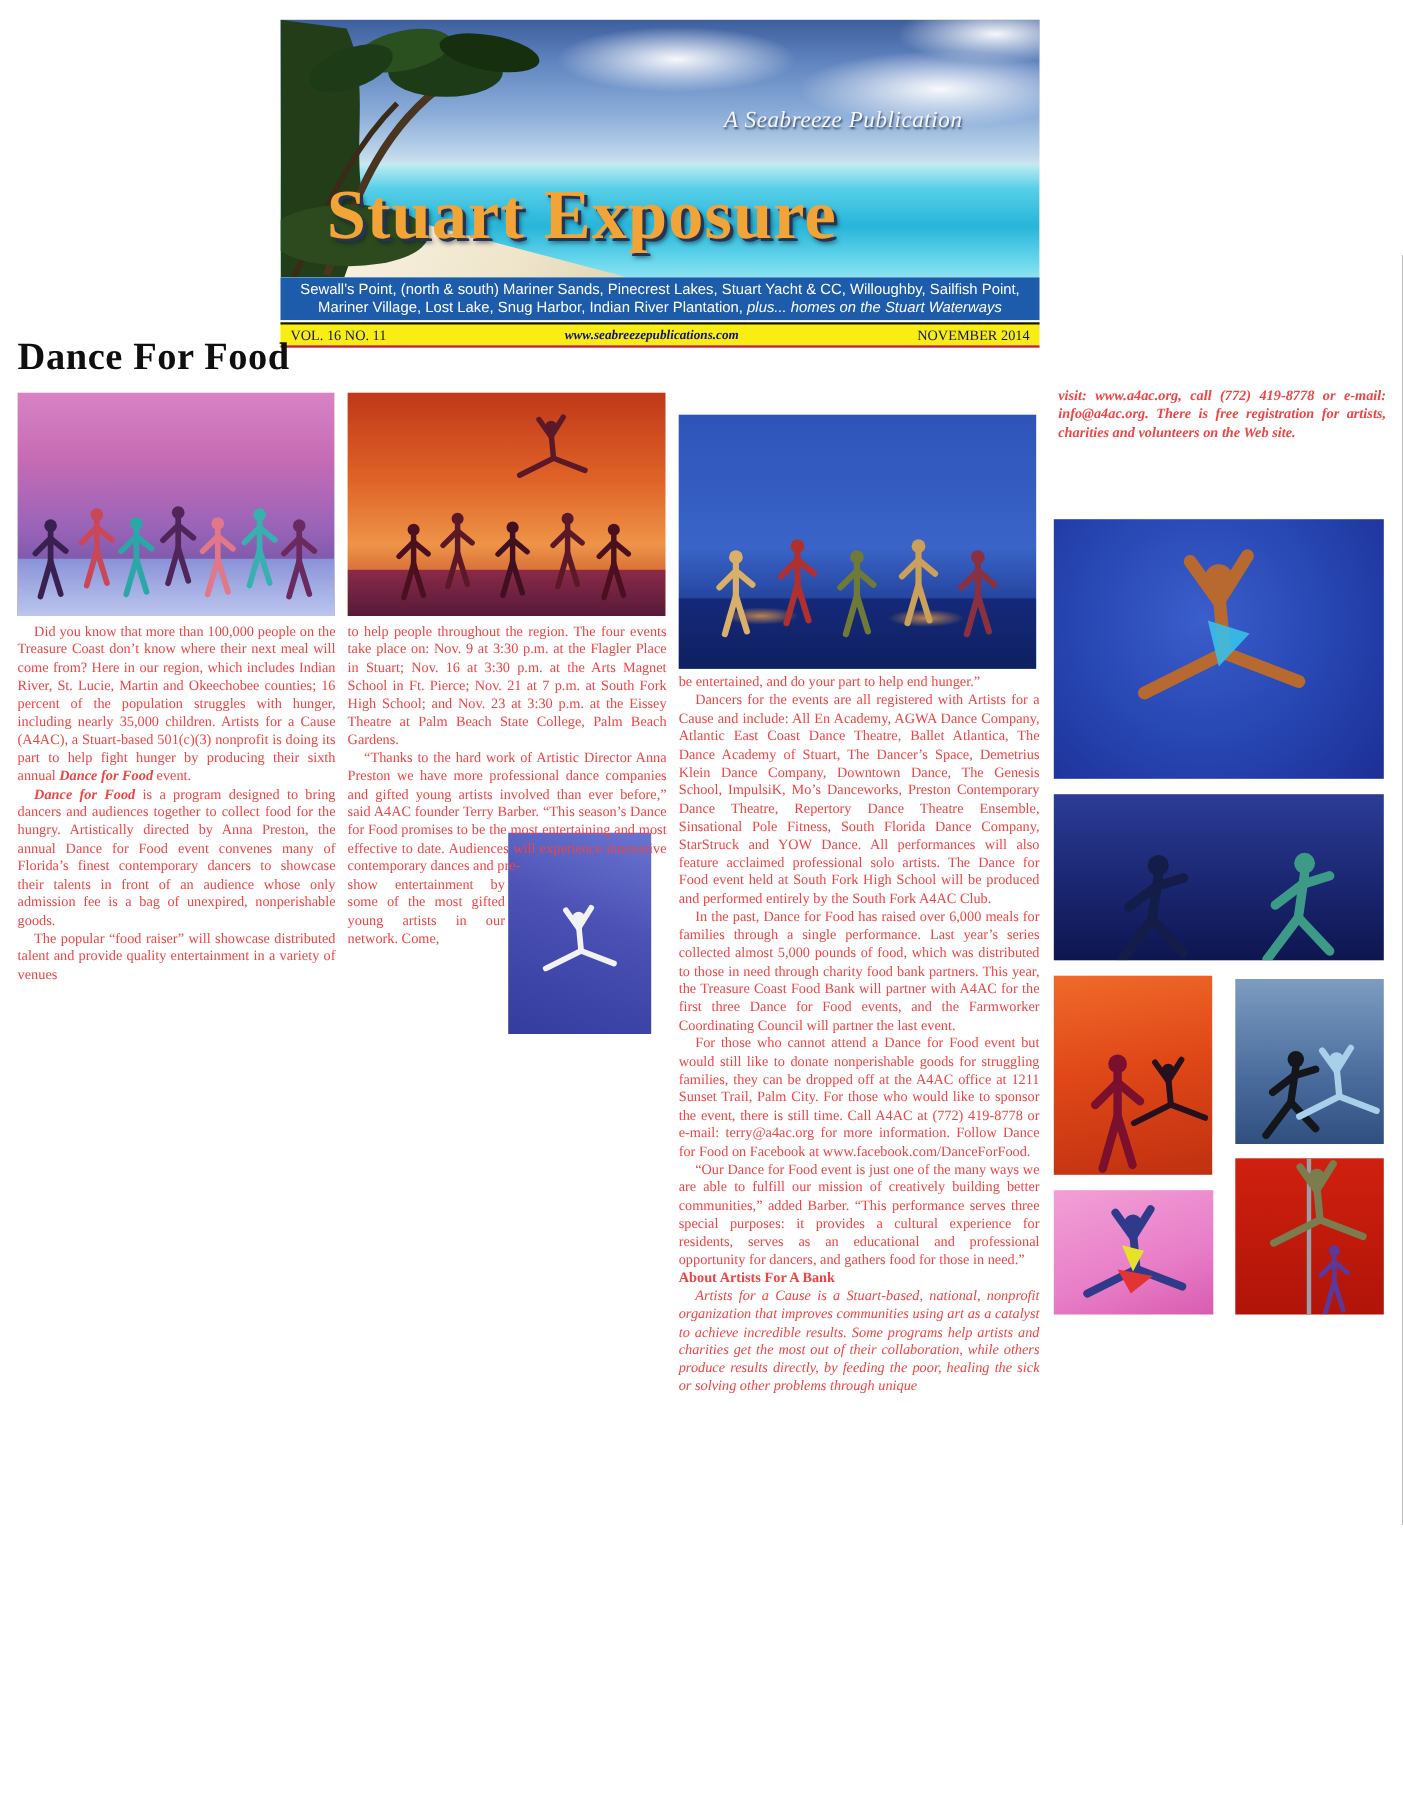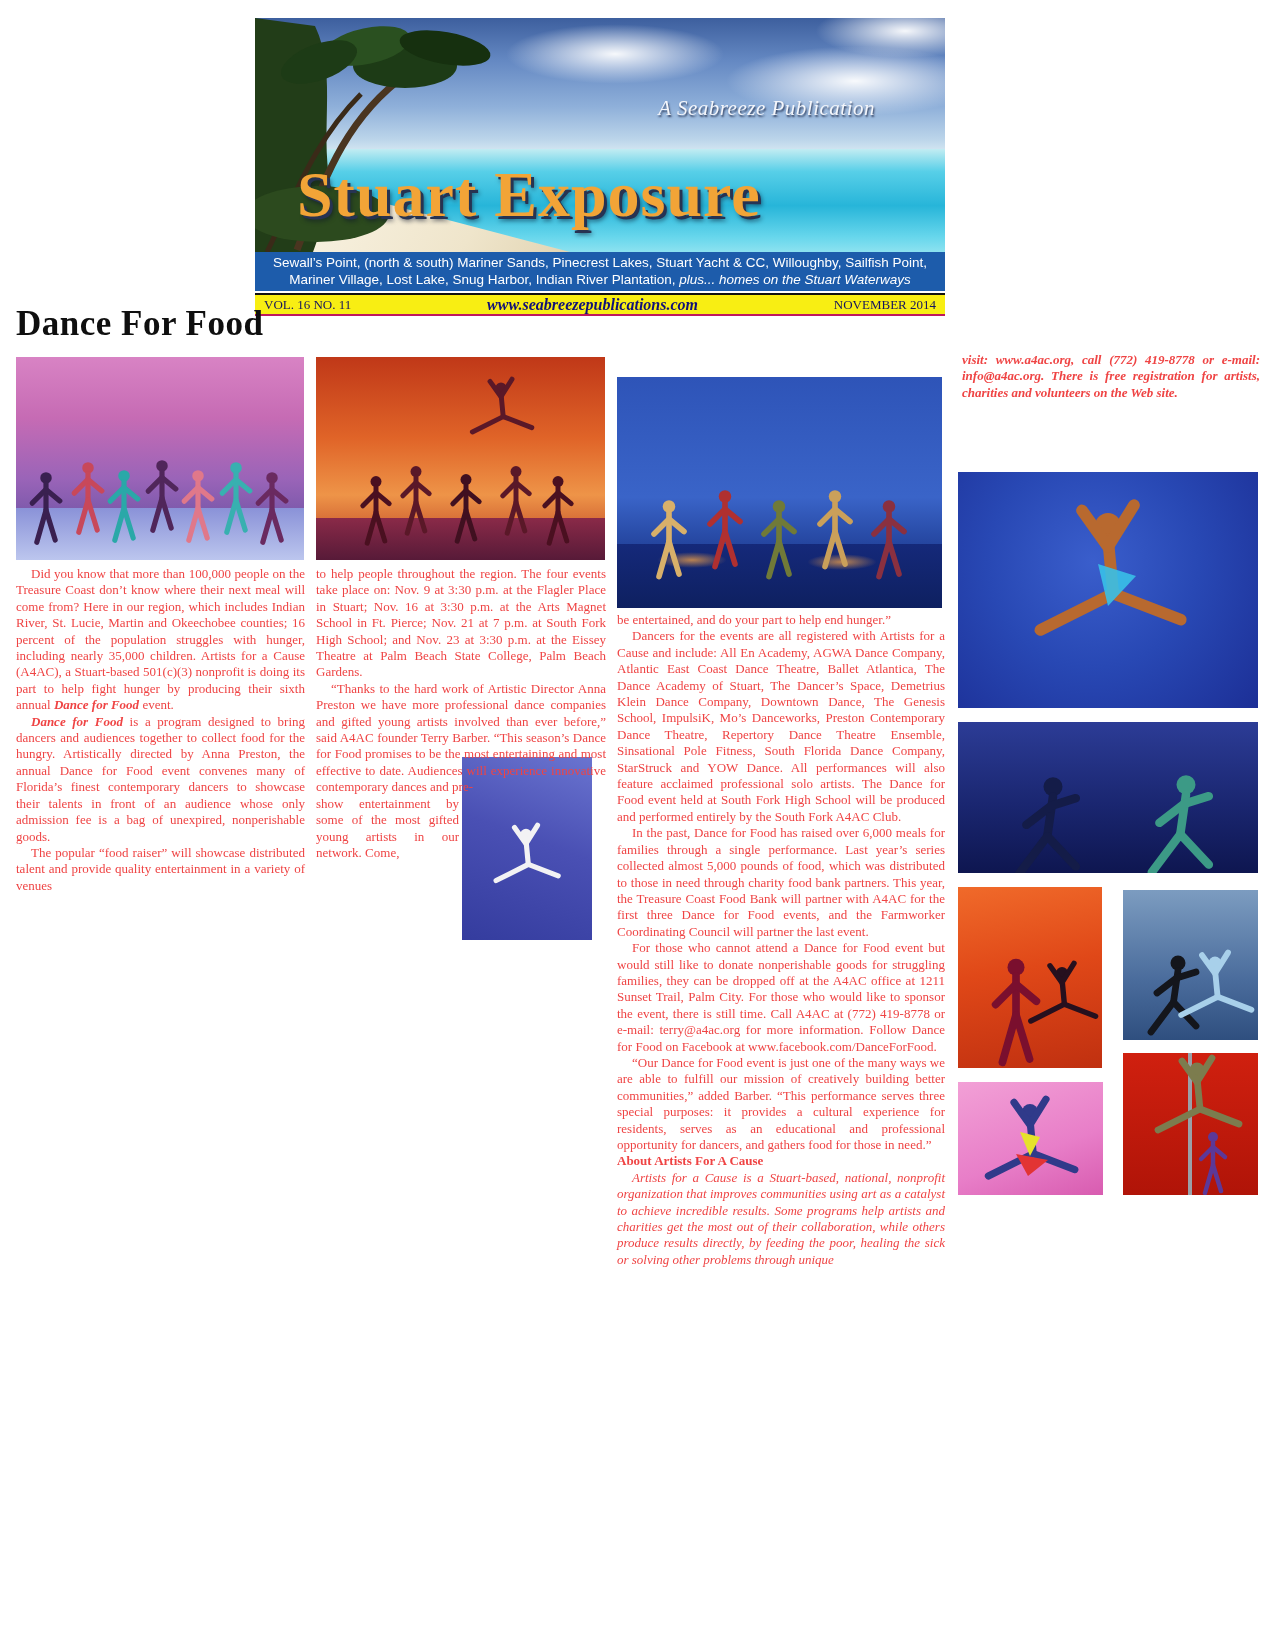--- a/index.html
+++ b/index.html
@@ -26,21 +26,21 @@
   .pub-title { position:absolute; left:42px; top:92px; width:640px;
     font-size:64px; font-weight:bold; letter-spacing:1px; color:#f2a437;
     text-shadow:3px 3px 0 #273352, 4px 5px 4px rgba(10,18,40,.5);
     white-space:nowrap;margin-top:48px; }
   .coverage { background:#1d5cab; color:#ffffff; text-align:center;
     font-family:"Liberation Sans", sans-serif; font-size:13.5px; line-height:17px;
     padding:2px 4px 3px; }
   .issue { background:#f8ee13; border-top:2px solid #111111; border-bottom:2px solid #be185d;
     color:#15155e; display:flex; justify-content:space-between; align-items:center;
     height:19px; padding:0 9px; font-size:13px; margin-top:2px; }
-  .issue .site { font-weight:bold; font-style:italic; font-size:16px; color:#101078; }
+  .issue .site { font-weight:bold; font-style:italic; font-size:12px; color:#101078; }
 
   
   .headline { position:absolute; left:16px; top:304px; margin:0;
     font-size:35px; font-weight:bold; color:#0f0f0f; letter-spacing:.5px; }
   .col { position:absolute; text-align:justify; font-size:13px; line-height:16.4px;
     color:#ef4444;font-family:Liberation Serif, serif; }
   .col p { margin:0; }
   .col p.ind { text-indent:15px; }
   .bi { font-weight:bold; font-style:italic; }
   .ital { font-style:italic; }
@@ -238,21 +238,21 @@
     <p class="ind">“Thanks to the hard work of Artistic Director Anna Preston we have more professional dance companies and gifted young artists involved than ever before,” said A4AC founder Terry Barber. “This season’s Dance for Food promises to be the most entertaining and most effective to date. Audiences will experience innovative contemporary dances and pre-</p>
     <p class="wrapnarrow">show entertainment by some of the most gifted young artists in our network. Come,</p>
   </div>
 
   <div class="col" style="left:617px; top:612px; width:328px;">
     <p>be entertained, and do your part to help end hunger.”</p>
     <p class="ind">Dancers for the events are all registered with Artists for a Cause and include: All En Academy, AGWA Dance Company, Atlantic East Coast Dance Theatre, Ballet Atlantica, The Dance Academy of Stuart, The Dancer’s Space, Demetrius Klein Dance Company, Downtown Dance, The Genesis School, ImpulsiK, Mo’s Danceworks, Preston Contemporary Dance Theatre, Repertory Dance Theatre Ensemble, Sinsational Pole Fitness, South Florida Dance Company, StarStruck and YOW Dance. All performances will also feature acclaimed professional solo artists. The Dance for Food event held at South Fork High School will be produced and performed entirely by the South Fork A4AC Club.</p>
     <p class="ind">In the past, Dance for Food has raised over 6,000 meals for families through a single performance. Last year’s series collected almost 5,000 pounds of food, which was distributed to those in need through charity food bank partners. This year, the Treasure Coast Food Bank will partner with A4AC for the first three Dance for Food events, and the Farmworker Coordinating Council will partner the last event.</p>
     <p class="ind">For those who cannot attend a Dance for Food event but would still like to donate nonperishable goods for struggling families, they can be dropped off at the A4AC office at 1211 Sunset Trail, Palm City. For those who would like to sponsor the event, there is still time. Call A4AC at (772) 419-8778 or e-mail: terry@a4ac.org for more information. Follow Dance for Food on Facebook at www.facebook.com/DanceForFood.</p>
     <p class="ind">“Our Dance for Food event is just one of the many ways we are able to fulfill our mission of creatively building better communities,” added Barber. “This performance serves three special purposes: it provides a cultural experience for residents, serves as an educational and professional opportunity for dancers, and gathers food for those in need.”</p>
-    <p class="subhead">About Artists For A Cause</p>
+    <p class="subhead">About Artists For A Bank</p>
     <p class="ind ital">Artists for a Cause is a Stuart-based, national, nonprofit organization that improves communities using art as a catalyst to achieve incredible results. Some programs help artists and charities get the most out of their collaboration, while others produce results directly, by feeding the poor, healing the sick or solving other problems through unique</p>
   </div>
 
   <div class="col bital" style="left:962px; top:352px; width:298px;">
     <p>visit: www.a4ac.org, call (772) 419-8778 or e-mail: info@a4ac.org. There is free registration for artists, charities and volunteers on the Web site.</p>
   </div>
 
 </div>
 
 </body></html>

